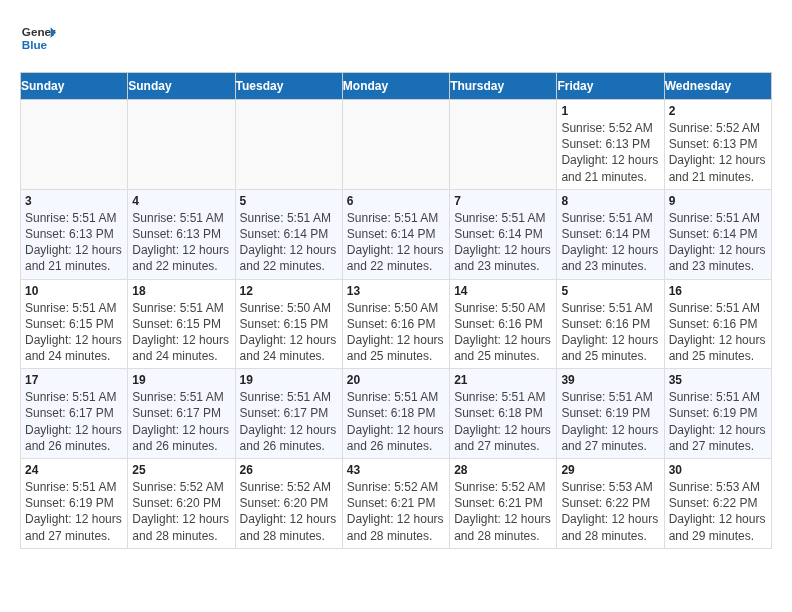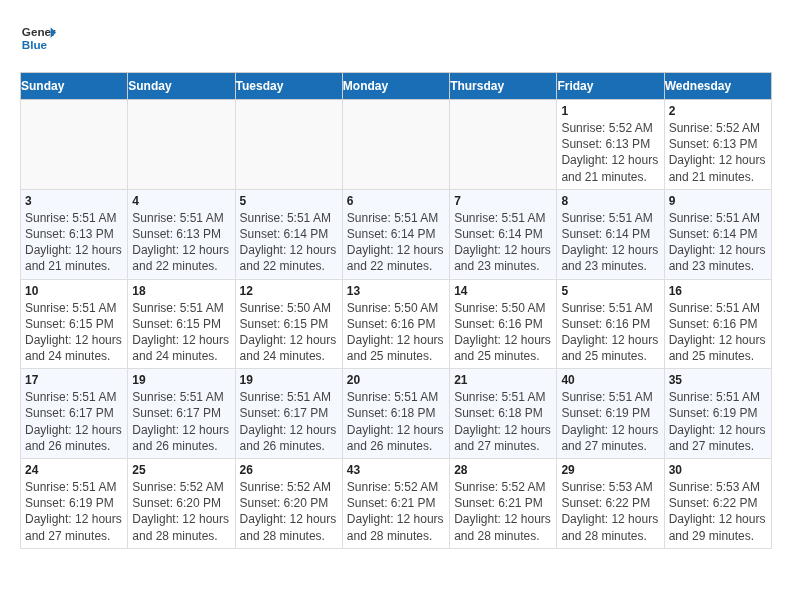--- a/index.html
+++ b/index.html
@@ -237,21 +237,21 @@
 Sunset: 6:18 PM
 Daylight: 12 hours and 26 minutes.</div>
         </td>
         <td>
           <div class="day-number">21</div>
           <div class="day-info" style="white-space: pre-line;">Sunrise: 5:51 AM
 Sunset: 6:18 PM
 Daylight: 12 hours and 27 minutes.</div>
         </td>
         <td>
-          <div class="day-number">40</div>
+          <div class="day-number">39</div>
           <div class="day-info" style="white-space: pre-line;">Sunrise: 5:51 AM
 Sunset: 6:19 PM
 Daylight: 12 hours and 27 minutes.</div>
         </td>
         <td>
           <div class="day-number">35</div>
           <div class="day-info" style="white-space: pre-line;">Sunrise: 5:51 AM
 Sunset: 6:19 PM
 Daylight: 12 hours and 27 minutes.</div>
         </td>

